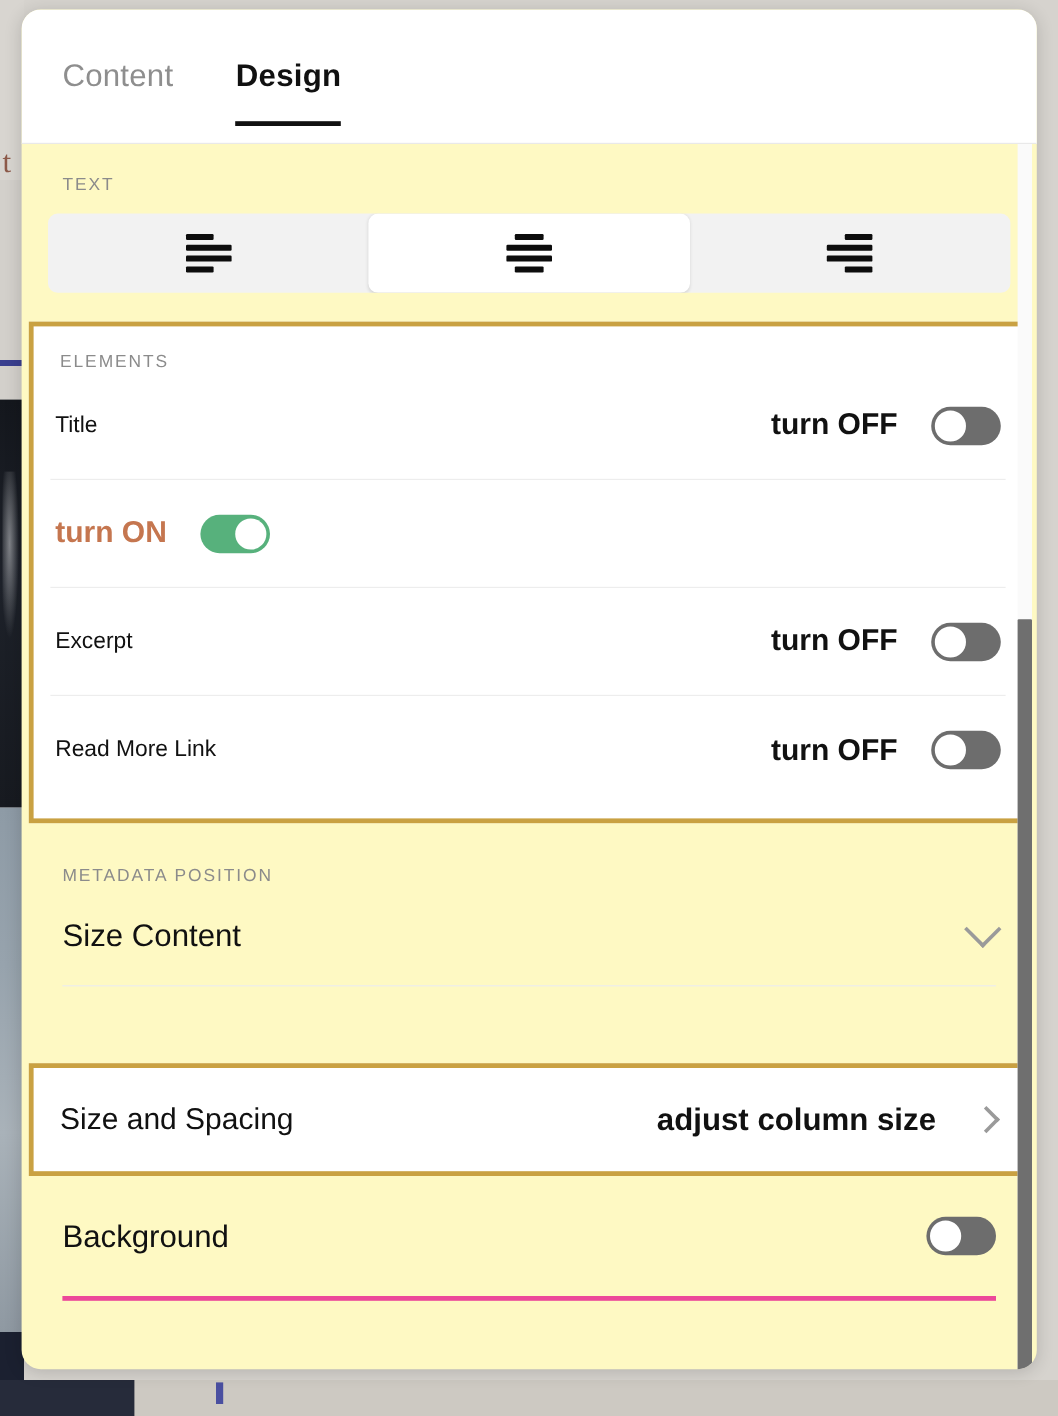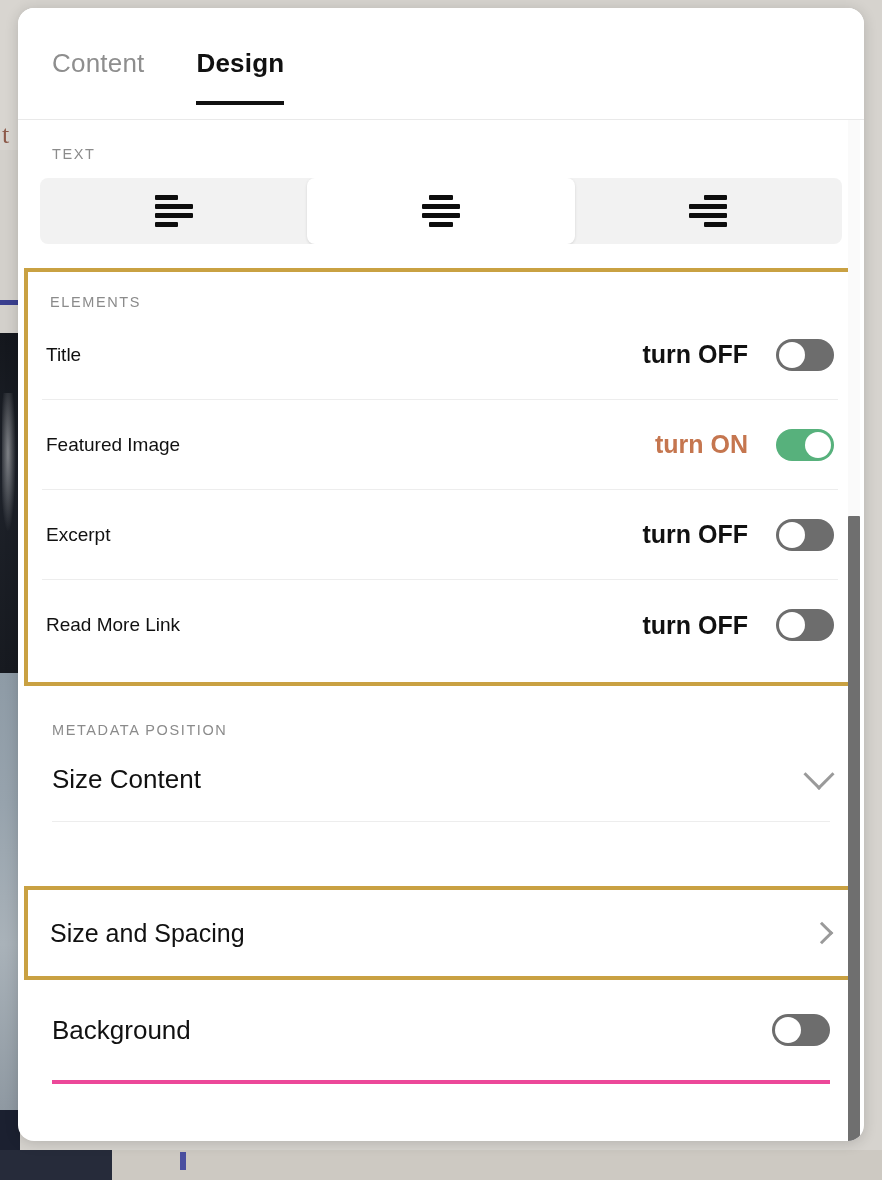--- a/index.html
+++ b/index.html
@@ -35,21 +35,21 @@
   .bd-bottom   { top: 1110px; height: 40px; background: #1b2030; }
   .bd-floor    { top: 1150px; height: 30px; background: #cdc9c2; }
   .bd-floordark{ top: 1150px; width: 112px; height: 30px; background: #262b3a; }
   .bd-tick     { position:absolute; left: 180px; top: 1152px; width: 6px; height: 18px; background:#4a4fa0; }
 
   
   #panel {
     position: absolute;
     left: 18px; top: 8px;
     width: 846px; height: 1133px;
-    background: #ffffff;
+    background: #fef9c3;
     border-radius: 16px 16px 16px 16px;
     box-shadow: 0 2px 14px rgba(0,0,0,.16);
     overflow: hidden;
   }
 
   
   #tabbar {
     height: 112px;
     display: flex;
     align-items: flex-start;
@@ -301,21 +301,20 @@
 
         <div class="row">
           <span class="row-label">Title</span>
           <span class="row-hint">turn OFF</span>
           <span class="toggle">
             <span class="knob"></span>
           </span>
         </div>
 
         <div class="row">
-          <span class="row-label">Featured Image</span>
           <span class="row-hint on">turn ON</span>
           <span class="toggle on">
             <span class="knob"></span>
           </span>
         </div>
 
         <div class="row">
           <span class="row-label">Excerpt</span>
           <span class="row-hint">turn OFF</span>
           <span class="toggle">
@@ -339,20 +338,21 @@
 
       <div class="meta-select">
         <span class="meta-value">Size Content</span>
         <span class="chev-down"></span>
       </div>
     </div>
 
     <div class="hl-box" id="sizespacing-box">
       <div class="nav-row">
         <span class="nav-label">Size and Spacing</span>
+        <span class="nav-hint">adjust column size</span>
         <span class="chev-right"></span>
       </div>
     </div>
 
     <div id="bg-wrap">
       <div class="bg-row">
         <span class="bg-label">Background</span>
         <span class="toggle">
           <span class="knob"></span>
         </span>

